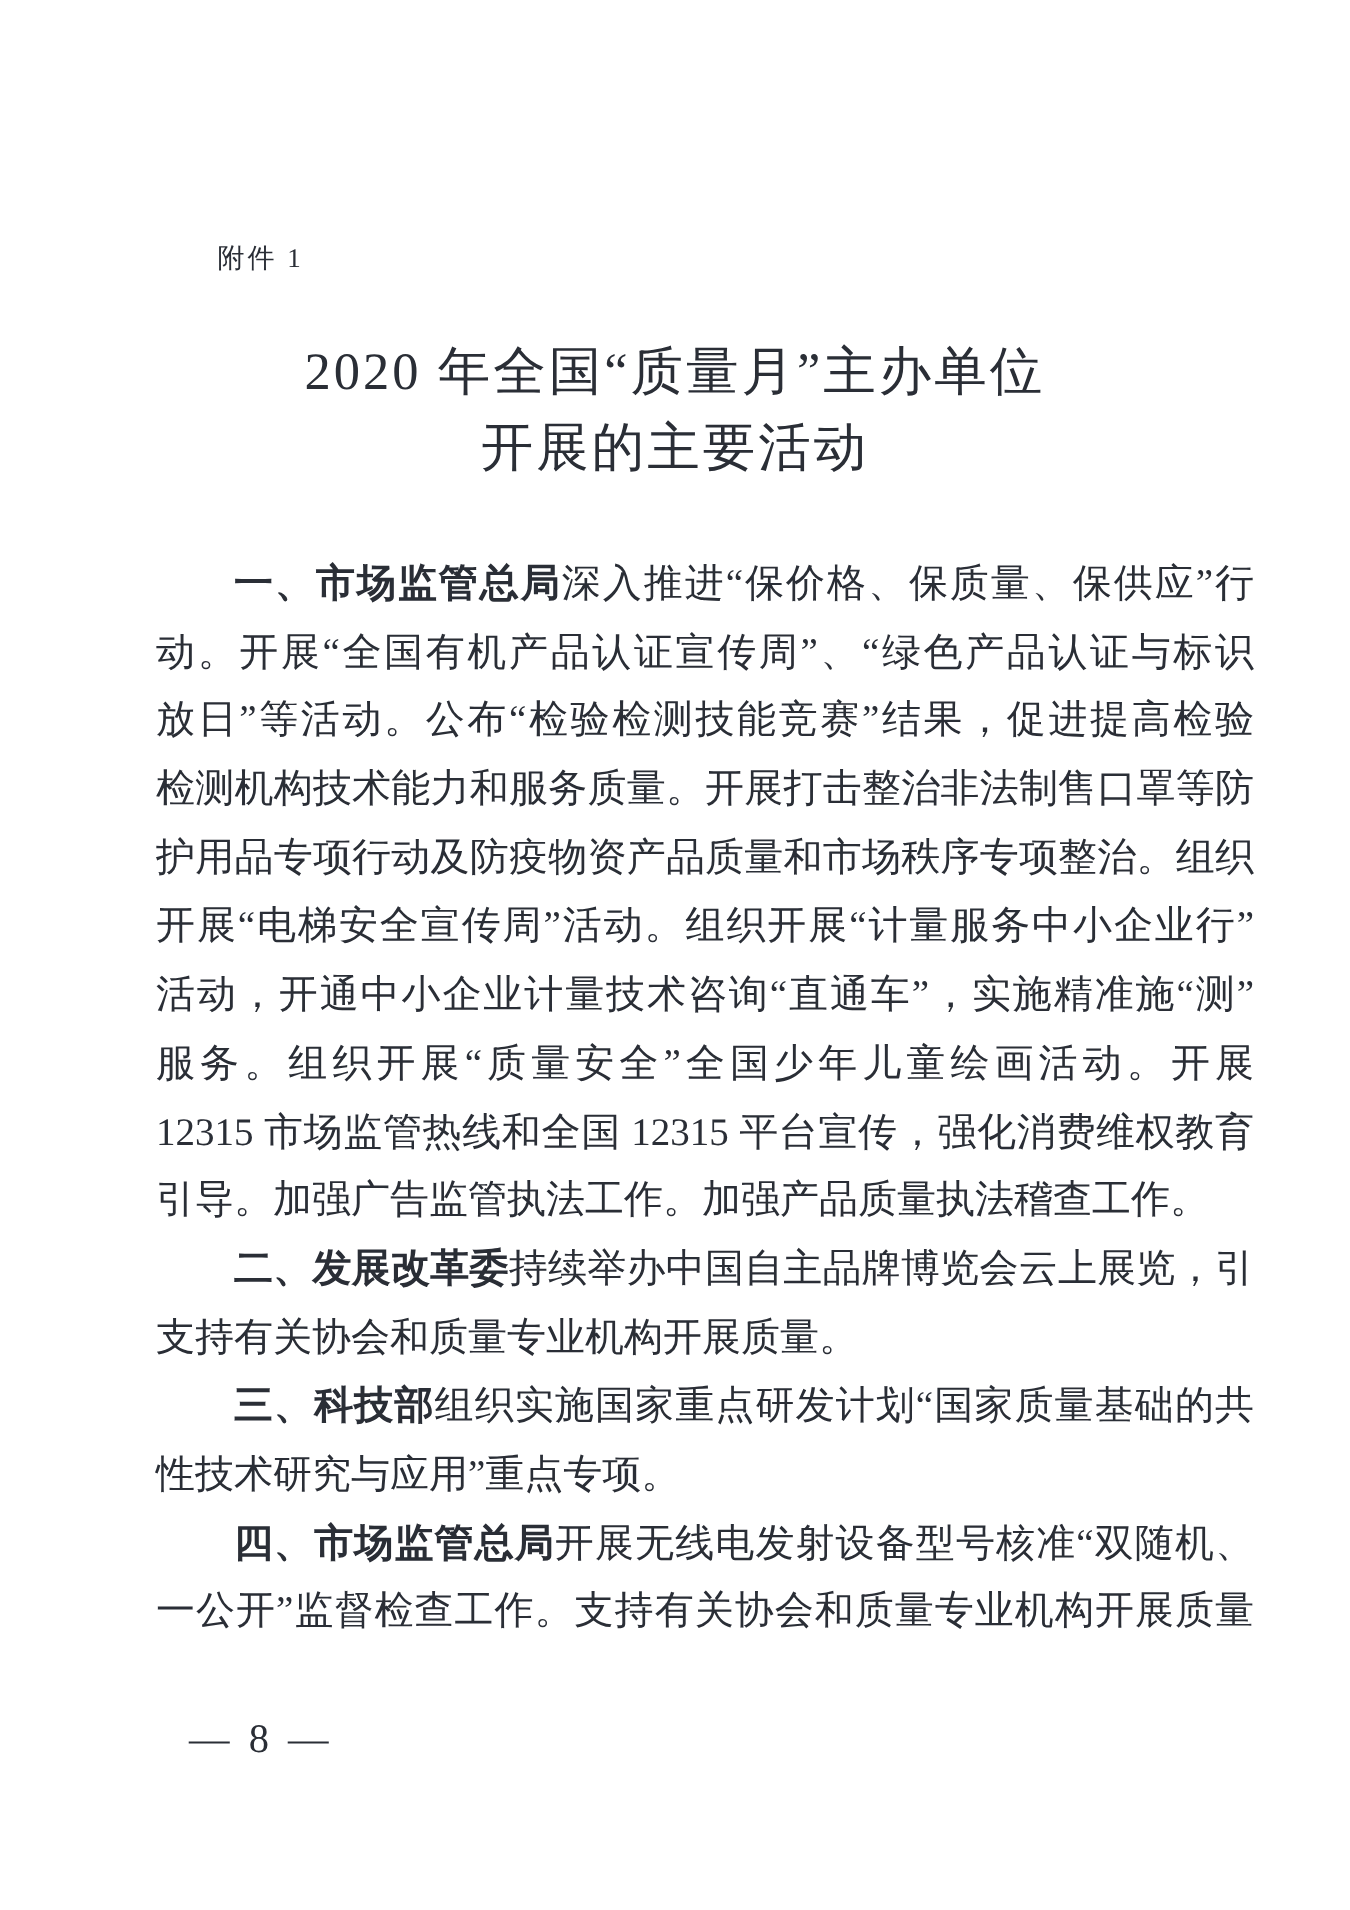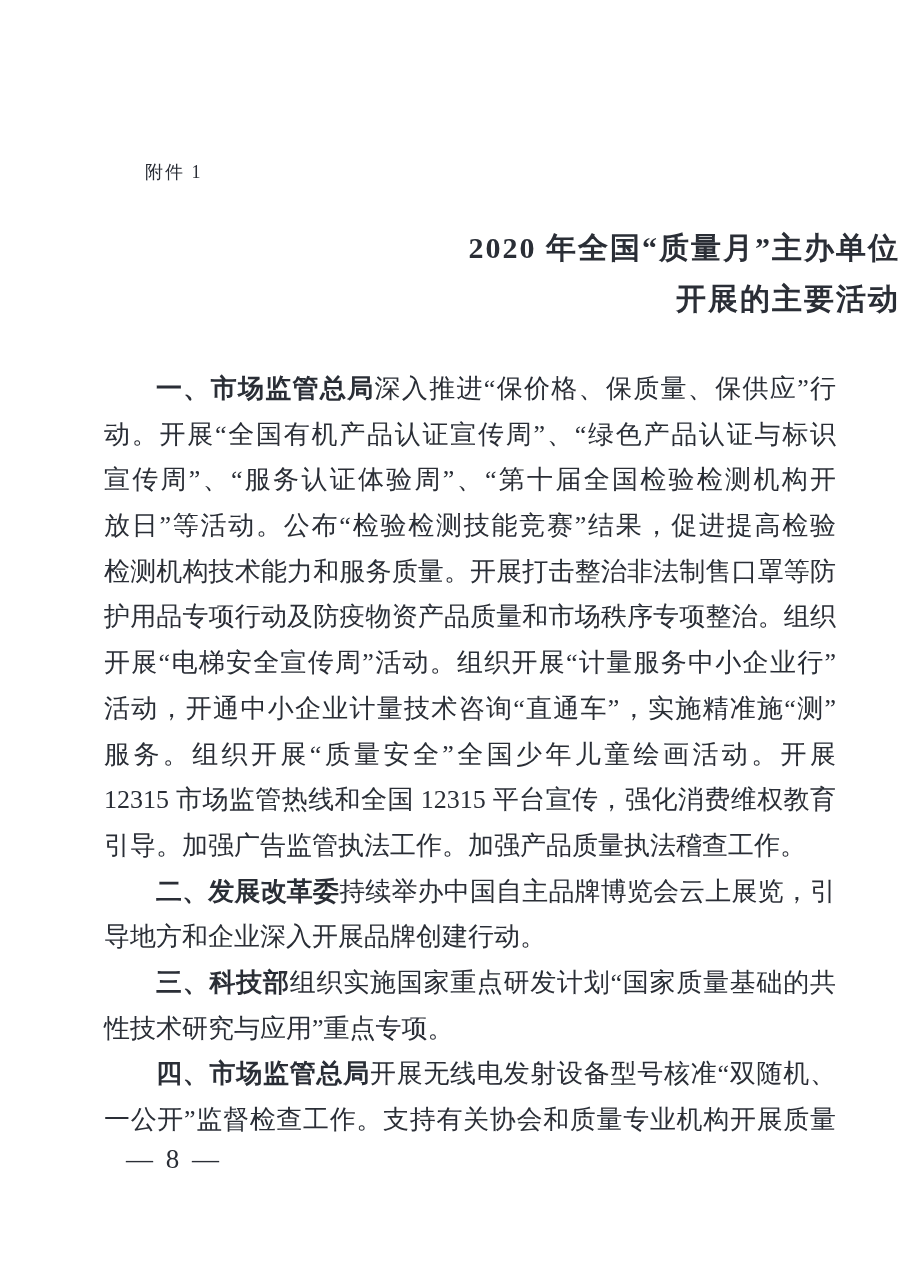--- a/index.html
+++ b/index.html
@@ -23,23 +23,23 @@
     font-size: 18px;
     line-height: 38px;
     letter-spacing: 2px;
     margin-left: 40px;
   }
   .doc-title {
     position: absolute;
     left: 0;
     top: 222px;
     width: 100%;
-    text-align: right;
-    font-weight: 700;
-    font-size: 30px;
+    text-align: center;
+    font-weight: 400;
+    font-size: 35px;
     line-height: 51px;
     letter-spacing: 2px;
   }
   .doc-body {
     position: absolute;
     left: 104px;
     top: 366px;
     width: 732px;
     font-size: 26px;
   }
@@ -77,31 +77,30 @@
   <div class="attachment-label">附件 1</div>
 
   <div class="doc-title">
     <div>2020 年全国“质量月”主办单位</div>
     <div>开展的主要活动</div>
   </div>
 
   <div class="doc-body">
       <div class="line fill indent"><span class="lead">一、市场监管总局</span>深入推进“保价格、保质量、保供应”行</div>
       <div class="line fill">动。开展“全国有机产品认证宣传周”、“绿色产品认证与标识</div>
-      <div class="line fill">宣传周”、“服务认证体验周”、“第十届全国检验检测机构开</div>
       <div class="line fill">放日”等活动。公布“检验检测技能竞赛”结果，促进提高检验</div>
       <div class="line fill">检测机构技术能力和服务质量。开展打击整治非法制售口罩等防</div>
       <div class="line fill">护用品专项行动及防疫物资产品质量和市场秩序专项整治。组织</div>
       <div class="line fill">开展“电梯安全宣传周”活动。组织开展“计量服务中小企业行”</div>
       <div class="line fill">活动，开通中小企业计量技术咨询“直通车”，实施精准施“测”</div>
       <div class="line fill">服务。组织开展“质量安全”全国少年儿童绘画活动。开展</div>
       <div class="line fill">12315 市场监管热线和全国 12315 平台宣传，强化消费维权教育</div>
       <div class="line">引导。加强广告监管执法工作。加强产品质量执法稽查工作。</div>
       <div class="line fill indent"><span class="lead">二、发展改革委</span>持续举办中国自主品牌博览会云上展览，引</div>
-      <div class="line">导地方和企业深入开展品牌创建行动。</div>
+      <div class="line">支持有关协会和质量专业机构开展质量。</div>
       <div class="line fill indent"><span class="lead">三、科技部</span>组织实施国家重点研发计划“国家质量基础的共</div>
       <div class="line">性技术研究与应用”重点专项。</div>
       <div class="line fill indent"><span class="lead">四、市场监管总局</span>开展无线电发射设备型号核准“双随机、</div>
       <div class="line fill">一公开”监督检查工作。支持有关协会和质量专业机构开展质量</div>
     </div>
 
   <div class="page-number">— 8 —</div>
 
 </div>
 

